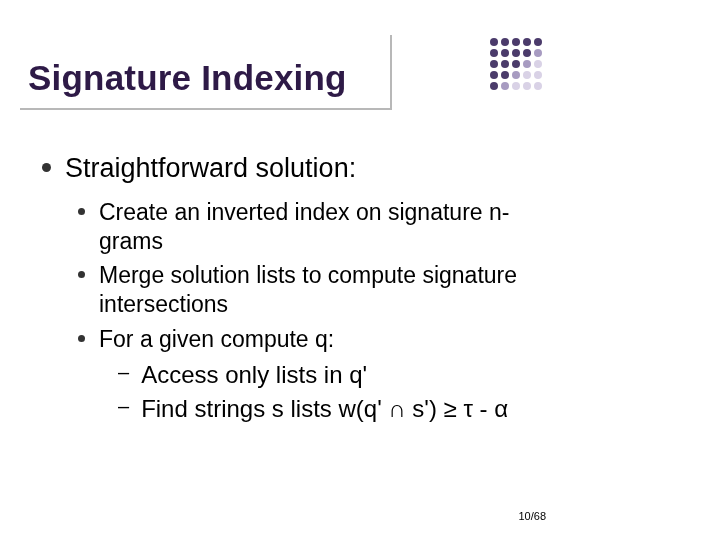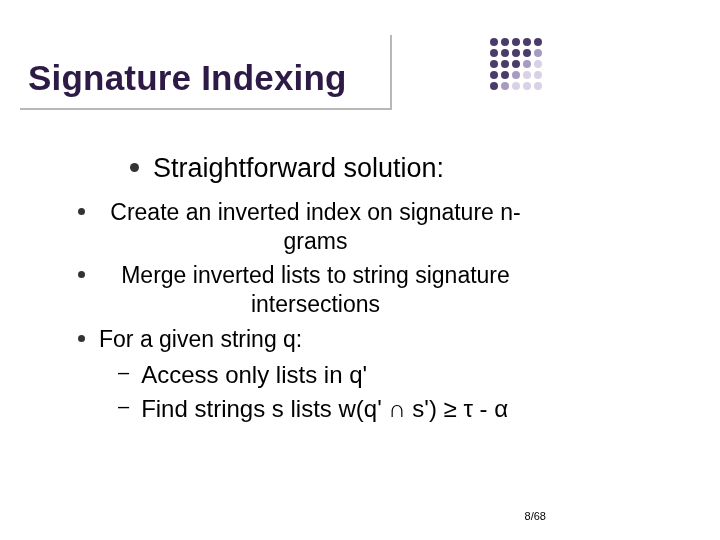--- a/index.html
+++ b/index.html
@@ -7,24 +7,24 @@
   .slide { width: 572px; height: 540px; position: relative; padding: 0; }
   .decor { position: absolute; top: 38px; right: 30px; display: grid; grid-template-columns: repeat(5, 8px); grid-template-rows: repeat(5, 8px); gap: 3px; }
   .decor .dot { width: 8px; height: 8px; border-radius: 50%; }
   .d-dark { background: #4b3b6b; }
   .d-mid  { background: #a79bc1; }
   .d-lite { background: #d9d2e6; }
   .rule-h { position: absolute; top: 108px; left: 20px; width: 370px; height: 2px; background: #b8b8b8; }
   .rule-v { position: absolute; top: 35px; left: 390px; width: 2px; height: 75px; background: #b8b8b8; }
   .title { position: absolute; top: 58px; left: 28px; font-size: 35px; font-weight: bold; color: #2e1a47; letter-spacing: 0.2px; }
   .body { position: absolute; top: 152px; left: 42px; right: 40px; }
-  .l1 { display: flex; align-items: flex-start; margin-bottom: 12px; justify-content: center; }
+  .l1 { display: flex; align-items: flex-start; margin-bottom: 12px; }
   .l1 .bullet { width: 9px; height: 9px; border-radius: 50%; background: #333; margin-top: 11px; margin-right: 14px; flex-shrink: 0; }
   .l1 .text { font-size: 27px; line-height: 1.25; }
-  .l2-wrap { margin-left: 36px; margin-top: 0; text-align: center; }
+  .l2-wrap { margin-left: 36px; margin-top: 0; }
   .l2 { display: flex; align-items: flex-start; margin-bottom: 6px; }
   .l2 .bullet { width: 7px; height: 7px; border-radius: 50%; background: #333; margin-top: 10px; margin-right: 14px; flex-shrink: 0; }
   .l2 .text { font-size: 23px; line-height: 1.25; }
   .l3-wrap { margin-left: 40px; margin-top: 6px; }
   .l3 { display: flex; align-items: flex-start; margin-bottom: 4px; }
   .l3 .dash { font-size: 20px; margin-right: 12px; margin-top: 1px; flex-shrink: 0; font-family: Arial; }
   .l3 .text { font-size: 24px; line-height: 1.25; }
   .pagenum { position: absolute; bottom: 18px; right: 26px; font-size: 11px; color: #000; }
 </style>
 </head>
@@ -72,35 +72,35 @@
       <div class="text">Straightforward solution:</div>
     </div>
 
     <div class="l2-wrap">
       <div class="l2">
         <div class="bullet"></div>
         <div class="text">Create an inverted index on signature n-grams</div>
       </div>
       <div class="l2">
         <div class="bullet"></div>
-        <div class="text">Merge inverted lists to string signature intersections</div>
+        <div class="text">Merge solution lists to compute signature intersections</div>
       </div>
       <div class="l2">
         <div class="bullet"></div>
-        <div class="text">For a given string q:</div>
+        <div class="text">For a given compute q:</div>
       </div>
 
       <div class="l3-wrap">
         <div class="l3">
           <div class="dash">–</div>
           <div class="text">Access only lists in q'</div>
         </div>
         <div class="l3">
           <div class="dash">–</div>
           <div class="text">Find strings s lists w(q' ∩ s') ≥ τ - α</div>
         </div>
       </div>
     </div>
 
   </div>
 
-  <div class="pagenum">8/68</div>
+  <div class="pagenum">10/68</div>
 </div>
 
 </body></html>

